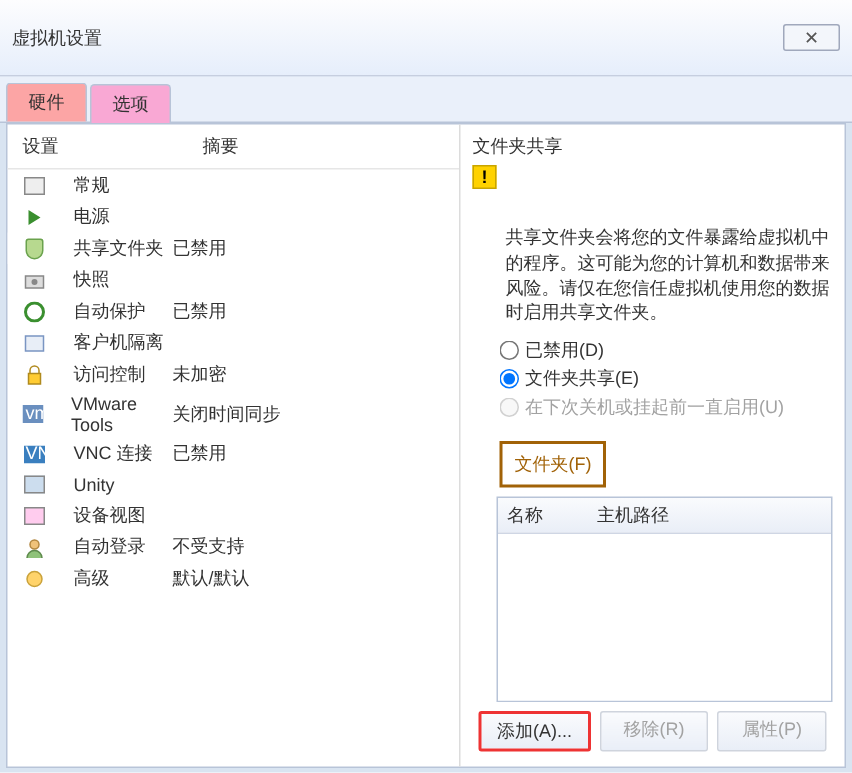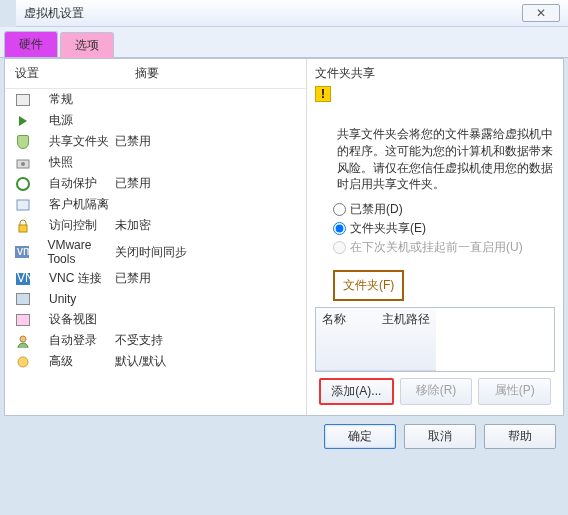--- a/index.html
+++ b/index.html
@@ -1,23 +1,23 @@
 <!DOCTYPE html>
 <html><head>
 <meta charset="utf-8">
 <style>
 * { box-sizing: border-box; margin: 0; padding: 0; font-family: "Microsoft YaHei", Tahoma, sans-serif; font-size: 12px; }
 body { background: #d9e4f1; width: 568px; height: 515px; overflow: hidden; }
-.titlebar { display: flex; align-items: center; padding: 4px 8px; background: linear-gradient(#fdfdfe,#e6eefb); border-bottom: 1px solid #c6cedf; margin-left: 16px; }
+.titlebar { display: flex; align-items: center; padding: 16px 8px; background: linear-gradient(#fdfdfe,#e6eefb); border-bottom: 1px solid #c6cedf; }
 .titlebar .title { flex: 1; color: #333; }
 .titlebar .close { width: 38px; height: 18px; border: 1px solid #a0a8bc; border-radius: 2px; display: flex; align-items: center; justify-content: center; color: #555; background: #f3f6fb; }
 .tabs { display: flex; padding: 4px 4px 0 4px; background: #eaf0fa; border-bottom: 1px solid #b8c4d8; }
-.tab { padding: 4px 14px; border: 1px solid #b8c4d8; border-bottom: none; background: #d946ef; margin-right: 2px; border-radius: 3px 3px 0 0; color: #333; }
+.tab { padding: 4px 14px; border: 1px solid #b8c4d8; border-bottom: none; background: #fca5a5; margin-right: 2px; border-radius: 3px 3px 0 0; color: #333; }
 .tab.active { background: #f9a8d4; position: relative; top: 1px; }
-.content { display: flex; background: #fff; height: 358px; border: 1px solid #b8c4d8; margin: 0 4px; }
+.content { display: flex; background: #fff; height: 430px; border: 1px solid #b8c4d8; margin: 0 4px; }
 .left { width: 302px; border-right: 1px solid #dcdcdc; display: flex; flex-direction: column; }
 .listhead { display: flex; padding: 6px 10px; border-bottom: 1px solid #e6e6e6; color: #333; }
 .listhead .c1 { width: 120px; }
 .listhead .c2 { flex: 1; }
 .listbody { flex: 1; overflow: auto; }
 .row { display: flex; align-items: center; padding: 2px 10px; color: #333; }
 .row .ico { width: 16px; height: 16px; margin-right: 6px; display: flex; align-items: center; justify-content: center; }
 .row .c1 { width: 100px; display: flex; align-items: center; gap: 12px; }
 .row .c2 { flex: 1; color: #333; }
 .row.sel { background: #fff; }
@@ -26,21 +26,21 @@
 .right { flex: 1; padding: 6px 8px; display: flex; flex-direction: column; }
 .sect-title { color: #333; margin-bottom: 4px; }
 .info-row { display: flex; align-items: flex-start; margin-bottom: 6px; }
 .warn-ico { width: 16px; height: 16px; margin-right: 6px; background: #ffd200; border: 1px solid #c8a400; display:flex; align-items:center; justify-content:center; font-weight:bold; color:#000; }
 .info-text { flex: 1; color: #333; line-height: 1.4; margin-top: 40px; }
 .radios { margin: 0 0 6px 18px; }
 .radios label { display: flex; align-items: center; margin: 2px 0; color: #333; }
 .radios label.disabled { color: #a2a2a2; }
 .radios input { margin-right: 4px; }
 .folders-label { margin: 6px 0 6px 18px; color: #a16207; border: 2px solid #a16207; padding: 5px 8px; display: inline-block; }
-.folders-box { flex: 1; border: 1px solid #b8c4d8; display: flex; flex-direction: row; min-height: 0; margin-left: 0; }
+.folders-box { flex: 1; border: 1px solid #b8c4d8; display: flex; flex-direction: column; min-height: 0; margin-left: 16px; }
 .folders-head { display: flex; background: linear-gradient(#fafbfd,#e9eef7); border-bottom: 1px solid #cfd6e4; padding: 3px 6px; color: #333; }
 .folders-head .fc1 { width: 60px; }
 .folders-body { flex: 1; background: #fff; }
 .folders-btns { display: flex; gap: 6px; padding: 6px 4px 4px 4px; }
 .btn { flex: 1; padding: 3px 2px; background: linear-gradient(#fafbfd,#e9eef7); border: 1px solid #9da8ba; border-radius: 2px; text-align: center; color: #333; }
 .btn.dis { color: #a2a2a2; border-color: #cfd4dd; }
 .btn.hl { border: 2px solid #e33; }
 .btn.focus { border: 1px solid #3d7cc9; box-shadow: 0 0 2px #7fb4ee inset; }
 .dlg-btns { display: flex; justify-content: flex-end; gap: 8px; padding: 8px 12px 2px 0; }
 .dlg-btns .btn { flex: 0 0 auto; width: 72px; background: linear-gradient(#fafbfd,#e9eef7); }

